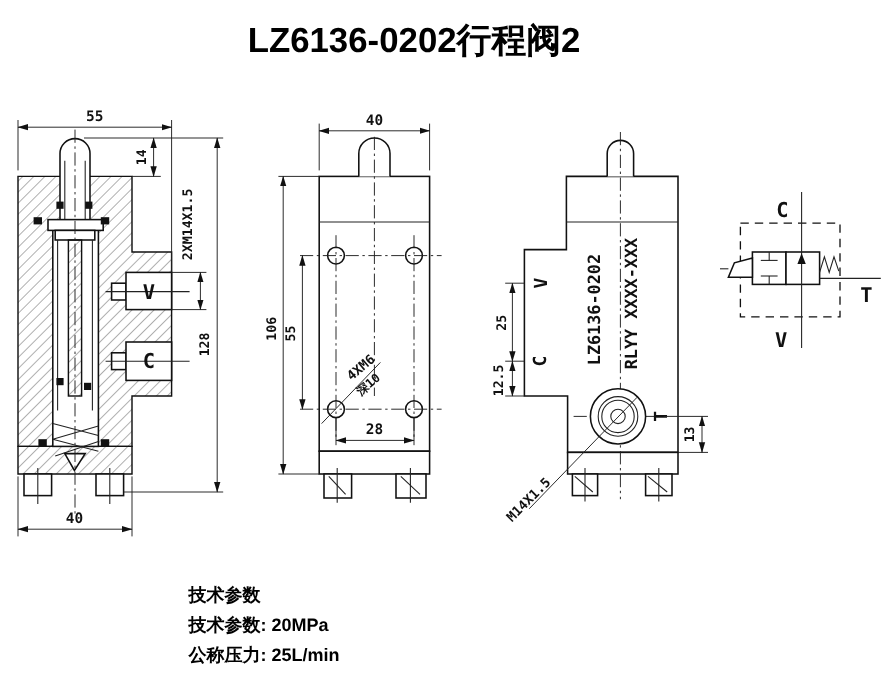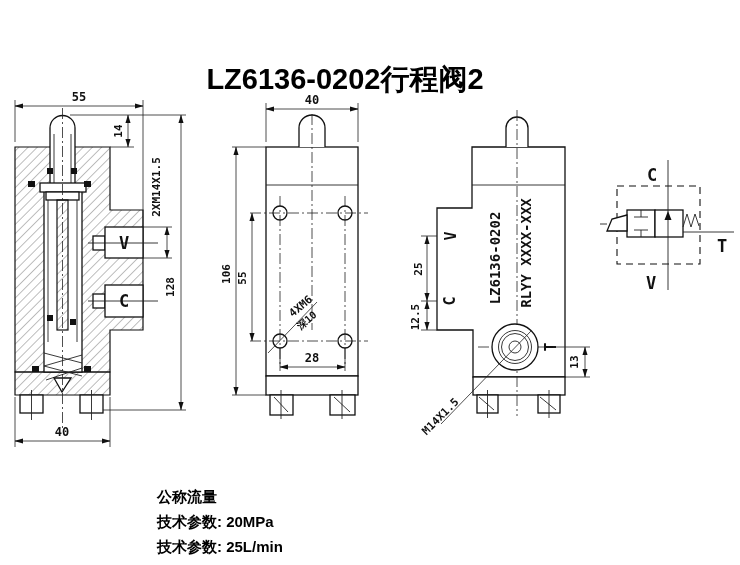--- a/index.html
+++ b/index.html
@@ -1,19 +1,19 @@
 <!DOCTYPE html>
 <html><head>
 <meta charset="utf-8">
 <style>
   html,body{margin:0;padding:0;background:#fff;}
   #page{position:relative;width:740px;height:565px;background:#fff;overflow:hidden;
         font-family:"Liberation Sans",sans-serif;}
   #title{position:absolute;top:14px;left:0;width:690px;text-align:center;
-         font-size:29px;font-weight:800;color:#000;letter-spacing:0px;margin-top:46px;}
+         font-size:29px;font-weight:800;color:#000;letter-spacing:0px;}
   #specs{position:absolute;left:157px;top:484px;font-size:15px;font-weight:bold;
          color:#000;line-height:25px;font-family:"Liberation Sans",sans-serif;}
   svg{position:absolute;left:0;top:0;}
   .out{fill:#fff;stroke:#111;stroke-width:1.3;}
   .outh{fill:url(#hatch);stroke:#111;stroke-width:1.2;}
   .thin{fill:none;stroke:#222;stroke-width:0.9;}
   .diml{fill:none;stroke:#222;stroke-width:0.8;}
   .cl{fill:none;stroke:#222;stroke-width:0.8;stroke-dasharray:11 3 2 3;}
   .dash{fill:none;stroke:#111;stroke-width:1.1;stroke-dasharray:7 5;}
   .seal{fill:#111;stroke:none;}
@@ -223,18 +223,18 @@
       <line x1="600" y1="224" x2="607" y2="224" class="thin" stroke-width="1.1"></line>
 
       <line x1="683" y1="232" x2="734" y2="232" class="thin" stroke-width="1.2"></line>
       <text class="sym" x="652" y="181" text-anchor="middle">C</text>
       <text class="sym" x="651" y="289" text-anchor="middle">V</text>
       <text class="sym" x="722" y="252" text-anchor="middle">T</text>
     </g>
   </svg>
 
   <div id="specs">
-    <div>公称流量</div>
+    <div>技术参数</div>
     <div>技术参数: 20MPa</div>
-    <div>技术参数: 25L/min</div>
+    <div>公称压力: 25L/min</div>
   </div>
 
 </div>
 
 </body></html>

